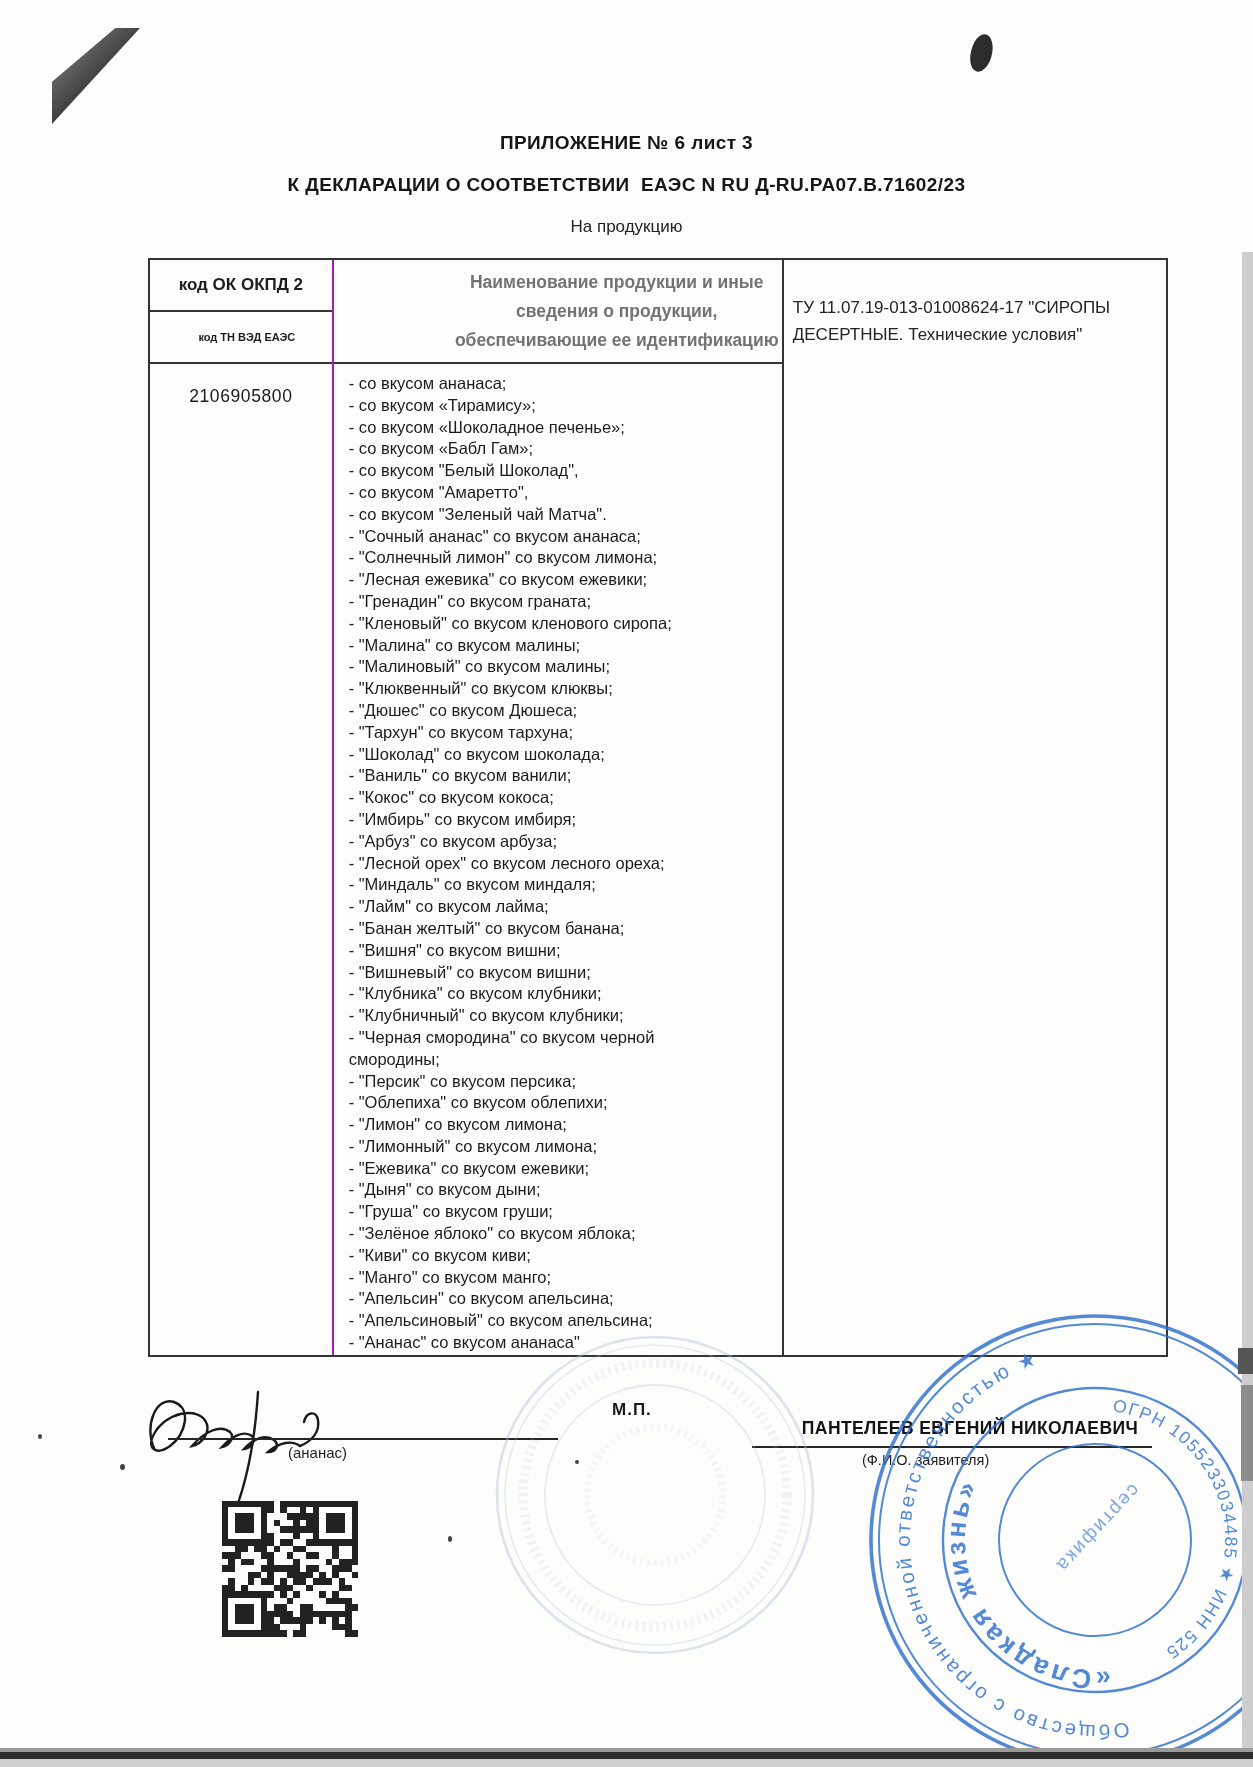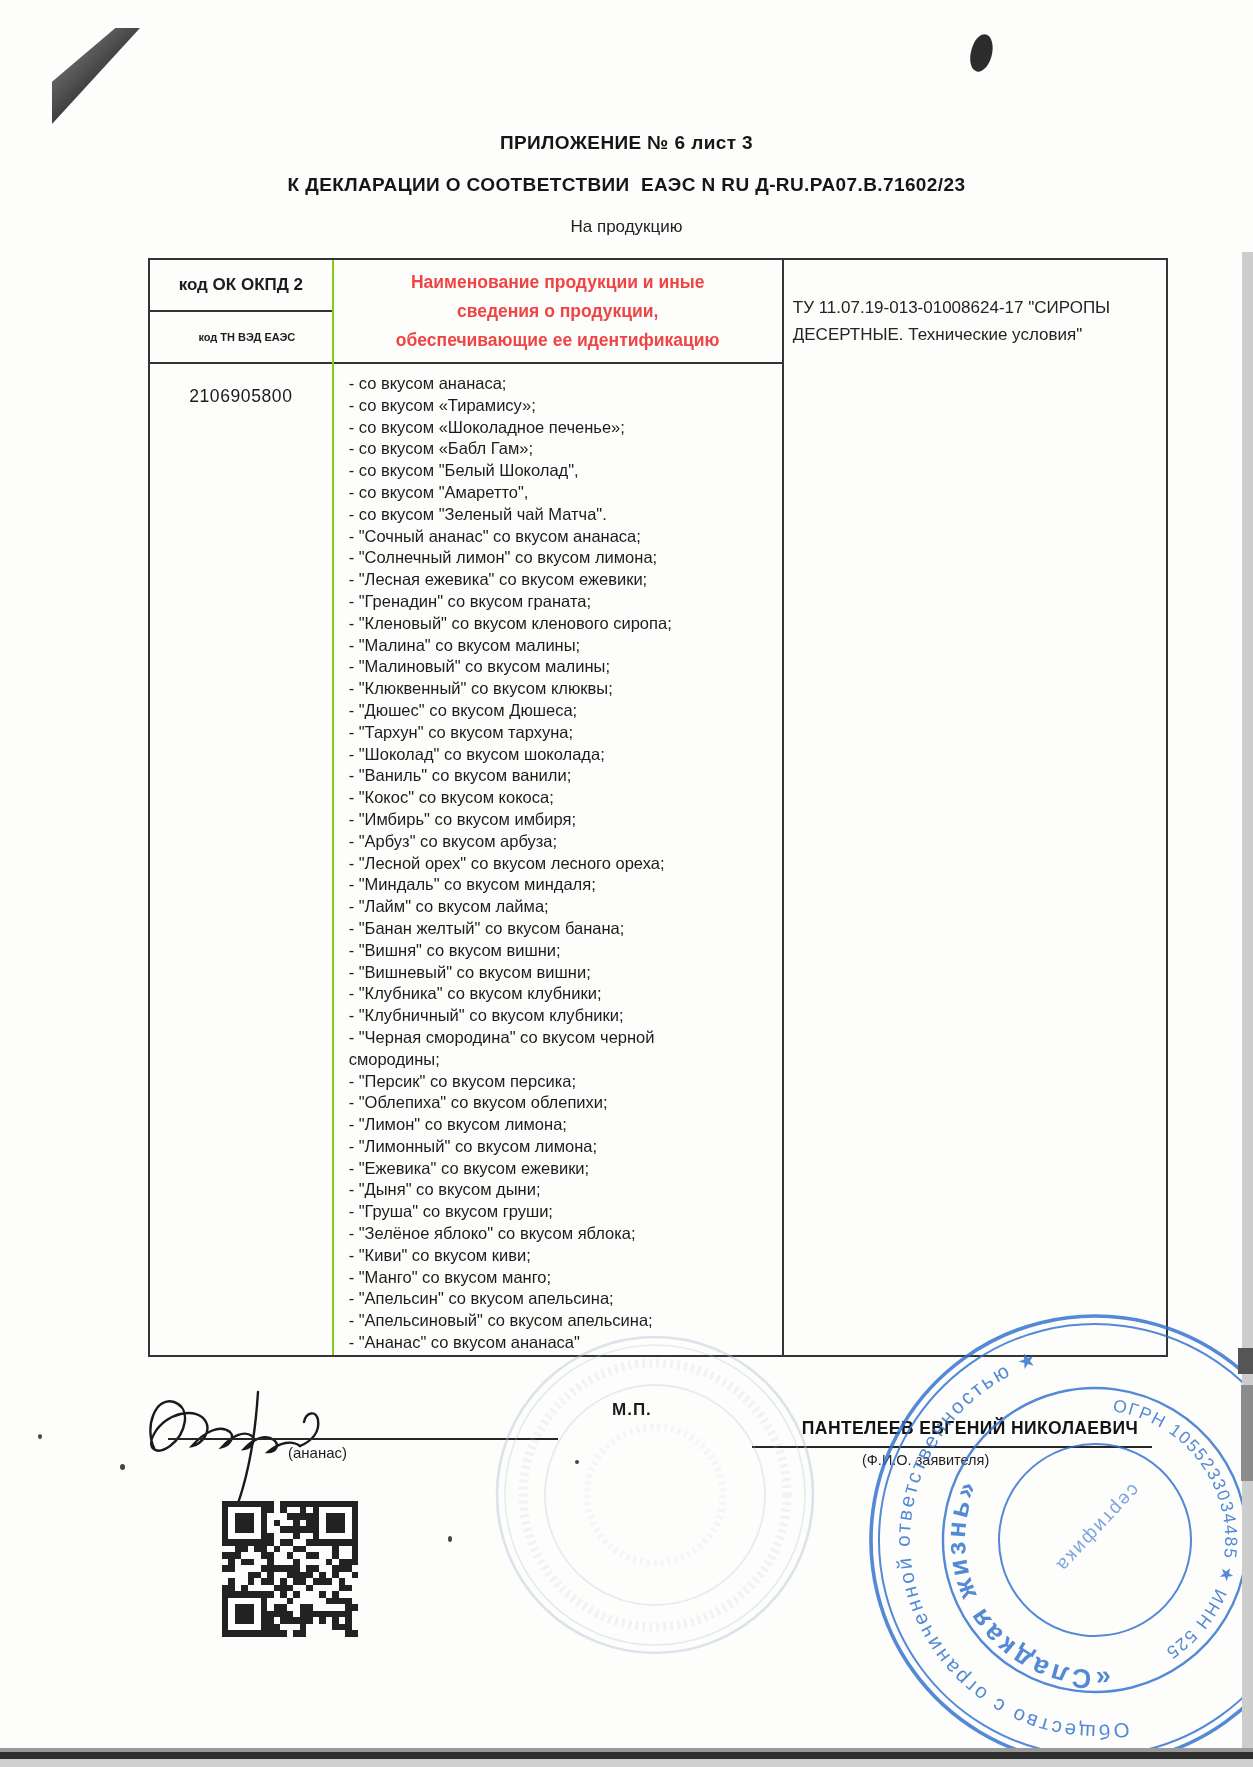--- a/index.html
+++ b/index.html
@@ -8,25 +8,25 @@
     background:#fdfdfc;color:#1d1d1d;
     font-family:"Liberation Sans", sans-serif;
   }
   .abs{position:absolute;}
   
   .title-line{left:0;width:100%;text-align:center;font-weight:bold;font-size:19px;letter-spacing:.4px;color:#161616;}
   .subtitle{left:0;width:100%;text-align:center;font-size:17px;color:#222;}
   
   .doc-table{left:148px;top:258px;width:1020px;height:1099px;border:2px solid #343434;box-sizing:border-box;display:flex;}
   .col{box-sizing:border-box;height:100%;display:flex;flex-direction:column;}
-  .col1{width:184px;border-right:2px solid #84cc16;}
+  .col1{width:184px;border-right:2px solid #a21caf;}
   .col2{width:451px;border-right:2px solid #343434;}
   .col3{width:383px;}
-  .hcell{box-sizing:border-box;border-bottom:2px solid #343434;font-weight:bold;font-size:17.5px;color:#ef4444;
-         display:flex;align-items:flex-start;justify-content:center;text-align:center;}
+  .hcell{box-sizing:border-box;border-bottom:2px solid #343434;font-weight:bold;font-size:17.5px;color:#737373;
+         display:flex;align-items:flex-start;justify-content:flex-end;text-align:center;}
   .col1 .hwrap{height:104px;border-bottom:2px solid #343434;box-sizing:border-box;display:flex;flex-direction:column;}
   .c1a{height:52px;border-bottom:2px solid #343434;box-sizing:border-box;display:flex;align-items:center;justify-content:center;font-weight:bold;font-size:17px;}
   .c1b{flex:1;display:flex;align-items:center;justify-content:center;font-weight:bold;font-size:11px;margin-left:12px;}
   .c1b span{display:block;width:112px;text-align:center;line-height:25px;}
   .h2,.h3{height:104px;padding-top:8px;line-height:29px;}
   .h2 div{width:330px;}
   .h3 div{width:330px;}
   .bcell{flex:1;box-sizing:border-box;}
   .code-cell{text-align:center;padding-top:22px;font-size:17.5px;letter-spacing:.6px;color:#1b1b1b;}
   .items-cell{padding:9px 10px 0 15px;font-size:16.5px;line-height:21.8px;color:#1c1c1c;}

